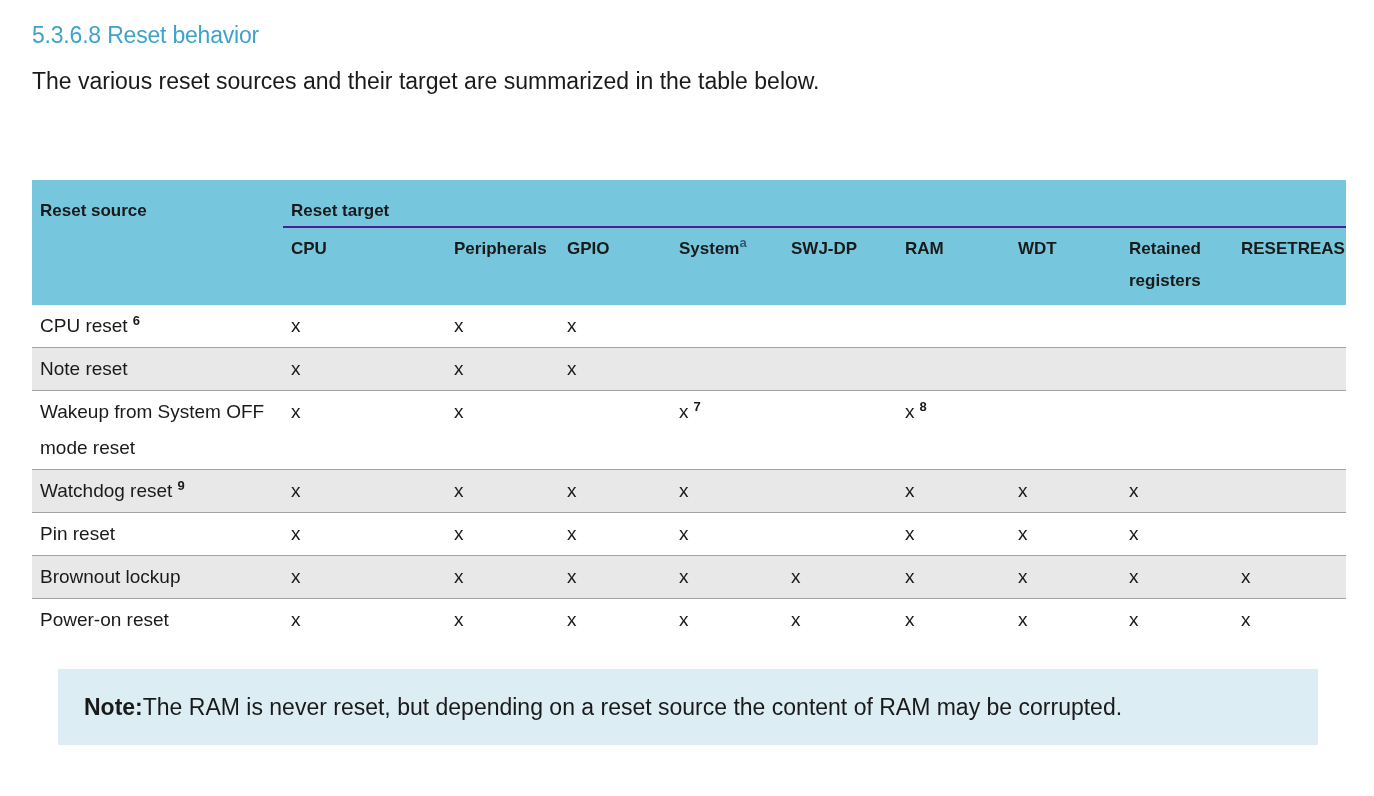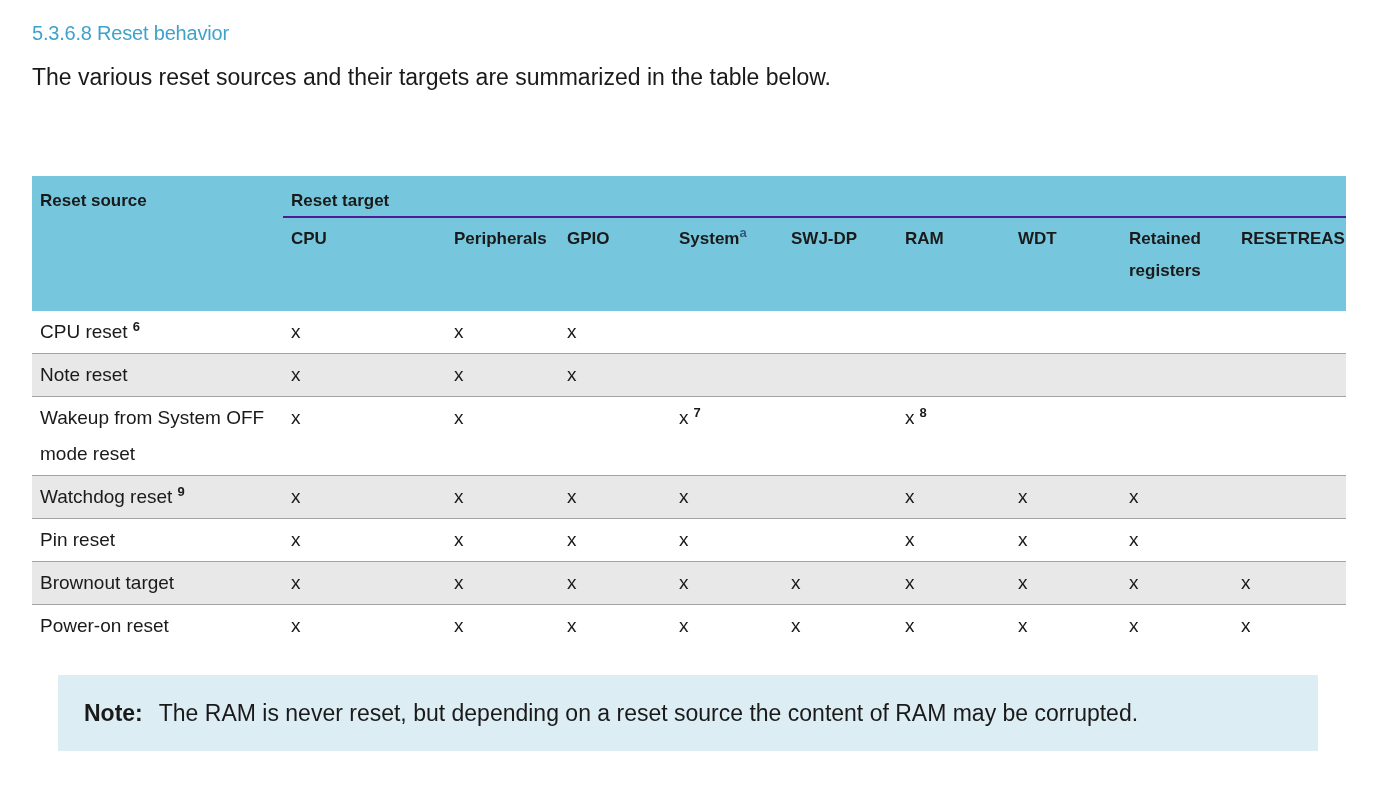--- a/index.html
+++ b/index.html
@@ -20,21 +20,21 @@
     height:796px;
     overflow:hidden;
   }
   .page{
     width:1374px;
     height:796px;
     padding:22px 28px 0 32px;
   }
   h1.section-heading{
     margin:0 0 18px 0;
-    font-size:20px;
+    font-size:23px;
     font-weight:400;
     color:var(--accent-blue);
     letter-spacing:-0.2px;
   }
   p.intro{
     margin:0;
     font-size:23px;
     line-height:29px;
   }
   table.reset-table{
@@ -46,29 +46,29 @@
   thead th{
     background:var(--header-bg);
     text-align:left;
     font-size:17px;
     font-weight:700;
     vertical-align:top;
     white-space:nowrap;
     padding:0 0 0 8px;
   }
   thead tr.top-row th{
-    padding-top:9px;
+    padding-top:15px;
     line-height:31px;
   }
   thead th.group-header{
     border-bottom:2px solid #4c1d95;
   }
   thead tr.col-row th{
     padding-top:5px;
-    padding-bottom:24px;
+    padding-bottom:8px;
     line-height:32px;
   }
   thead tr.col-row th.wrap{white-space:normal;}
   tbody td{
     font-size:19px;
     line-height:36px;
     padding:3px 0 3px 8px;
     vertical-align:top;
     background:#ffffff;
   }
@@ -83,30 +83,30 @@
   }
   sup.fn-ref{color:var(--footnote-ref);}
   sup.fn-num{margin-left:5px;}
   .note{
     margin:28px 28px 0 26px;
     background:var(--note-bg);
     padding:19px 26px;
     font-size:23px;
     line-height:38px;
   }
-  .note-label{font-weight:700;margin-right:16px;}
+  .note-label{font-weight:700;margin-right:0;}
 </style>
 </head>
 <body>
 
 <div class="page">
 
   <h1 class="section-heading">5.3.6.8 Reset behavior</h1>
 
-  <p class="intro">The various reset sources and their targets are summarized in the table below.</p>
+  <p class="intro">The various reset sources and their target are summarized in the table below.</p>
 
   <table class="reset-table">
     <colgroup>
       <col style="width:251px">
       <col style="width:163px">
       <col style="width:113px">
       <col style="width:112px">
       <col style="width:112px">
       <col style="width:114px">
       <col style="width:113px">
@@ -186,21 +186,21 @@
           <td><span>x</span></td>
           <td><span>x</span></td>
           <td><span>x</span></td>
           <td></td>
           <td><span>x</span></td>
           <td><span>x</span></td>
           <td><span>x</span></td>
           <td></td>
         </tr>
         <tr class="alt">
-          <td><span>Brownout target</span></td>
+          <td><span>Brownout lockup</span></td>
           <td><span>x</span></td>
           <td><span>x</span></td>
           <td><span>x</span></td>
           <td><span>x</span></td>
           <td><span>x</span></td>
           <td><span>x</span></td>
           <td><span>x</span></td>
           <td><span>x</span></td>
           <td><span>x</span></td>
         </tr>

